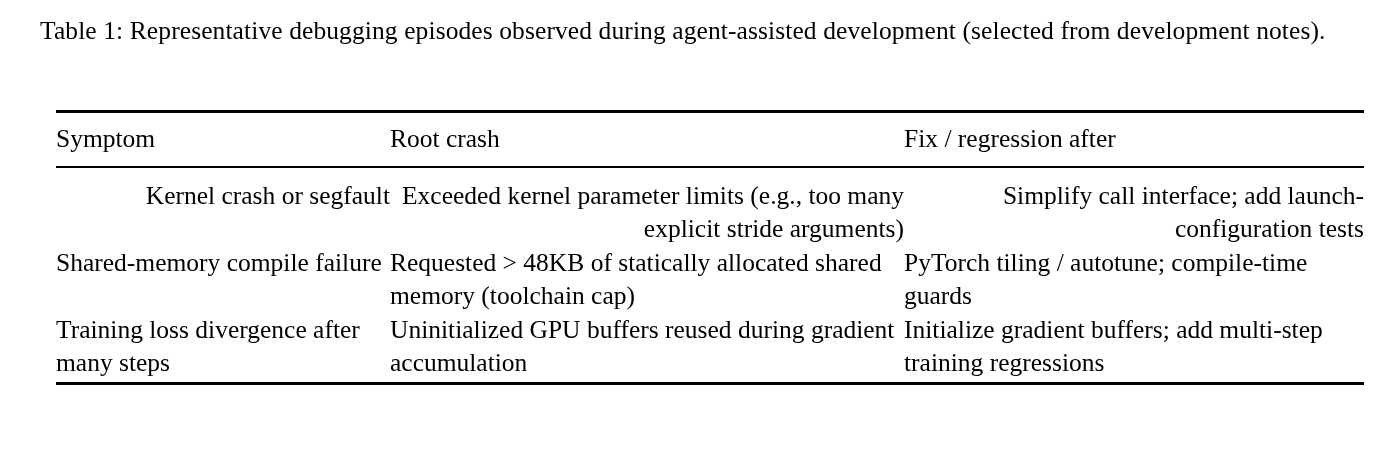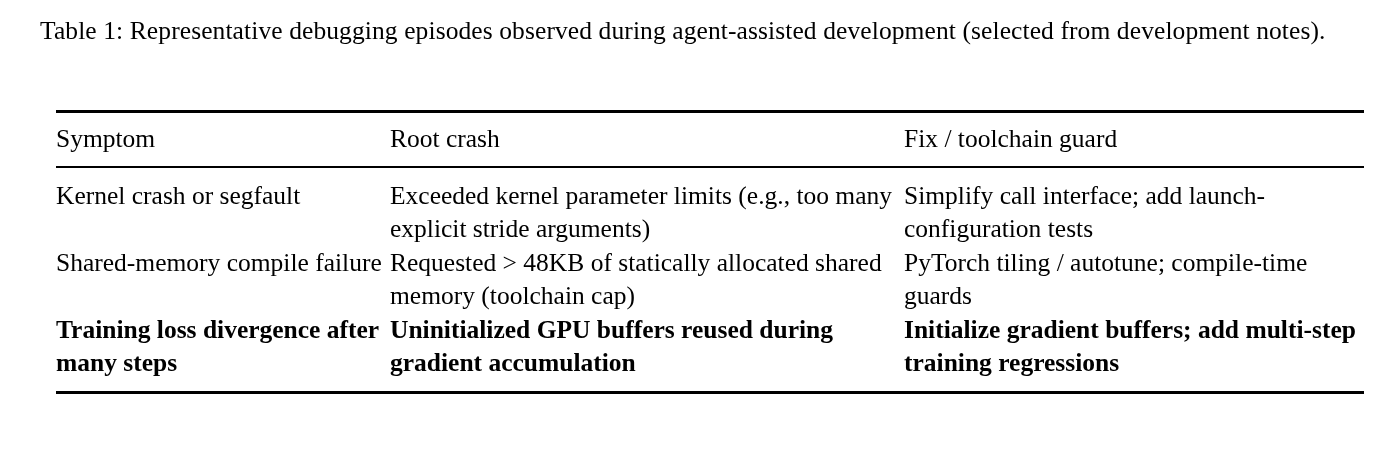--- a/index.html
+++ b/index.html
@@ -89,24 +89,24 @@
     padding-bottom: 10px;
   }
 
   .body-row .cell {
     padding-top: 0;
     padding-bottom: 0;
   }
 
   .body-row.first .cell {
     padding-top: 11px;
+    text-align: right;
   }
   .body-row.last .cell {
-    padding-bottom: 11px;
-    font-weight: bold;
+    padding-bottom: 2px;
   }
 
   
   .j {
     text-align: justify;
     text-justify: inter-word;
   }
   .nj {
     text-align: left;
   }
@@ -125,21 +125,21 @@
     <table class="tbl">
       <colgroup>
         <col class="c1">
           <col class="c2">
           <col class="c3">
       </colgroup>
       <thead>
         <tr class="head-row">
           <th class="cell nj">Symptom</th>
           <th class="cell nj">Root crash</th>
-          <th class="cell nj">Fix / toolchain guard</th>
+          <th class="cell nj">Fix / regression after</th>
         </tr>
       </thead>
     </table>
 
     <div class="rule-thin"></div>
 
     <table class="tbl">
       <colgroup>
         <col class="c1">
           <col class="c2">

